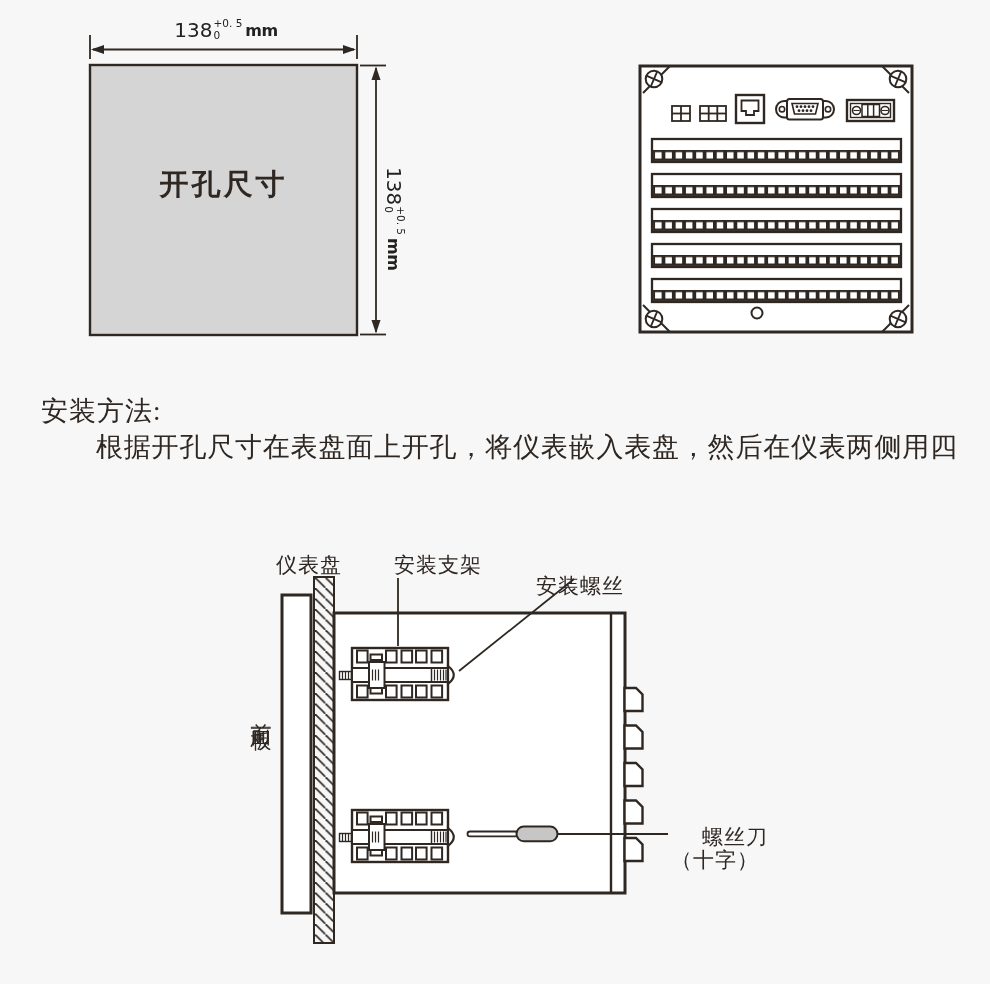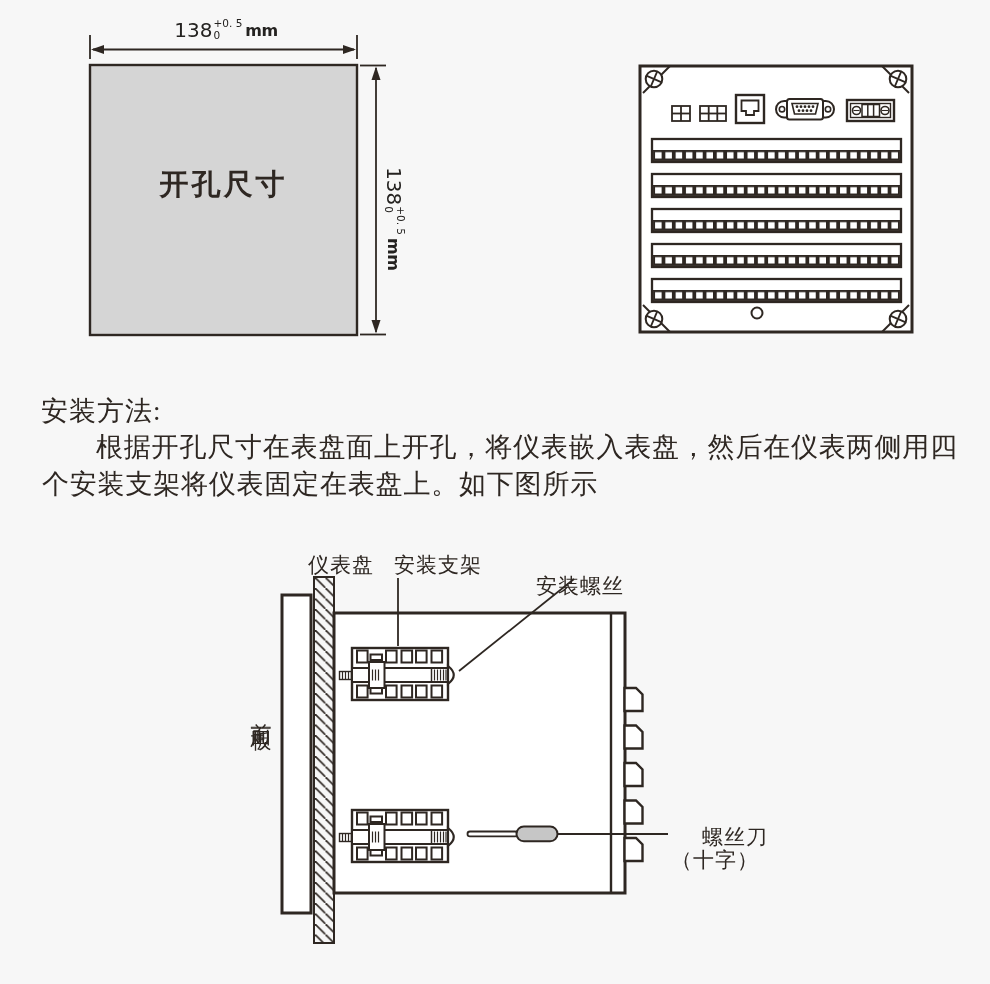--- a/index.html
+++ b/index.html
@@ -17,21 +17,21 @@
   .dim .unit{font-size:16px;font-weight:bold;line-height:1;margin-top:3px;letter-spacing:-0.5px;}
   .dim-top{left:120px;top:20px;width:212px;display:flex;justify-content:center;}
   .dim-right{left:404px;top:167px;transform:rotate(90deg);transform-origin:0 0;}
   
   .heading{left:41px;top:393px;font-size:27px;letter-spacing:1px;}
   .pline{left:42px;font-size:27px;letter-spacing:0.8px;}
   .pline1{top:429px;padding-left:54px;}
   .pline2{top:466px;}
   
   .lbl{position:absolute;font-size:21px;letter-spacing:1px;white-space:nowrap;}
-  .lbl-panel{left:308px;top:551px;}
+  .lbl-panel{left:276px;top:551px;}
   .lbl-bracket{left:366px;top:551px;margin-left:28px;}
   .lbl-screw{left:536px;top:572px;}
   .lbl-driver{left:702px;top:823px;text-align:right;}
   .lbl-driver2{left:661px;top:846px;margin-left:10px;}
   .vlabel{position:absolute;left:247px;top:706px;writing-mode:vertical-rl;text-orientation:upright;
           font-size:21px;letter-spacing:4px;}
 </style>
 </head>
 <body>
 
@@ -252,21 +252,20 @@
     <span class="tol">
       <span>+0. 5</span>
       <span>0</span>
     </span>
     <span class="unit">mm</span>
   </span>
 </div>
 
 <div class="overlay pline pline1">根据开孔尺寸在表盘面上开孔，将仪表嵌入表盘，然后在仪表两侧用四</div>
 <div class="overlay heading">安装方法:</div>
-<div class="overlay pline pline2">个安装支架将仪表固定在表盘上。如下图所示</div>
 
 <div class="lbl lbl-panel">仪表盘</div>
 <div class="lbl lbl-bracket">安装支架</div>
 <div class="lbl lbl-screw">安装螺丝</div>
 <div class="vlabel">前面板</div>
 <div class="lbl lbl-driver">螺丝刀</div>
 <div class="lbl lbl-driver2">（十字）</div>
 
 </div>
 

